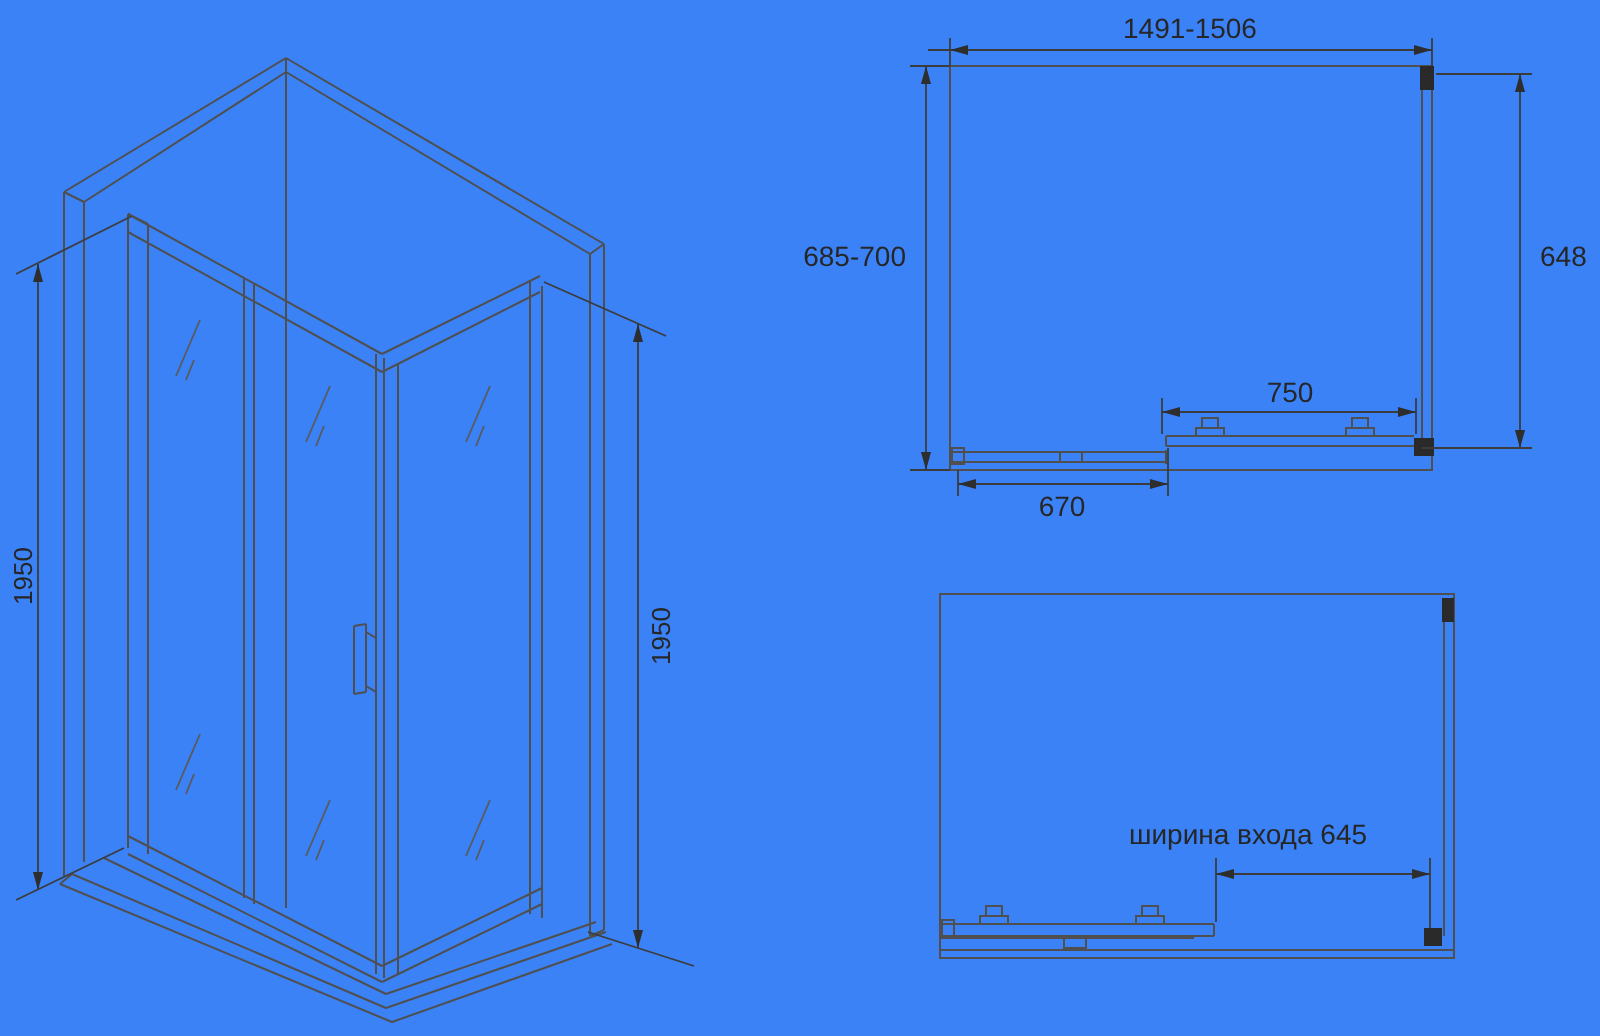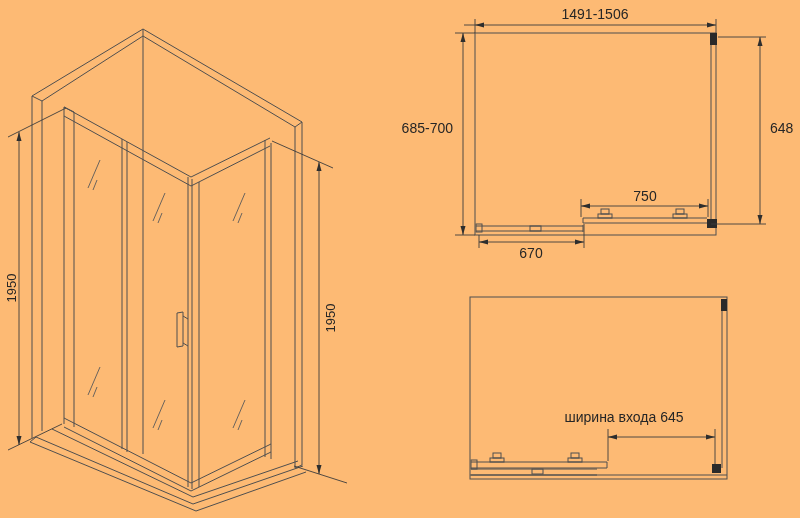--- a/index.html
+++ b/index.html
@@ -1,16 +1,16 @@
 <!DOCTYPE html>
 <html><head>
 <meta charset="utf-8">
 <style>
   html,body{margin:0;padding:0;background:#ffffff;}
-  .stage{position:relative;width:800px;height:518px;background:#fdba74;overflow:hidden;}
+  .stage{position:relative;width:800px;height:518px;background:#3b82f6;overflow:hidden;}
   svg{position:absolute;left:0;top:0;}
   .ln{fill:none;stroke:#4f4f4f;stroke-width:1;}
   .thin{fill:none;stroke:#5a5a5a;stroke-width:0.9;}
   .dim{fill:none;stroke:#3c3c3c;stroke-width:0.9;}
   .arr{fill:#2e2e2e;stroke:none;}
   .blk{fill:#2a2a2a;stroke:none;}
   text{font-family:"Liberation Sans", sans-serif;font-size:14px;fill:#262626;}
   .vtext{font-size:13px;}
 </style>
 </head>

